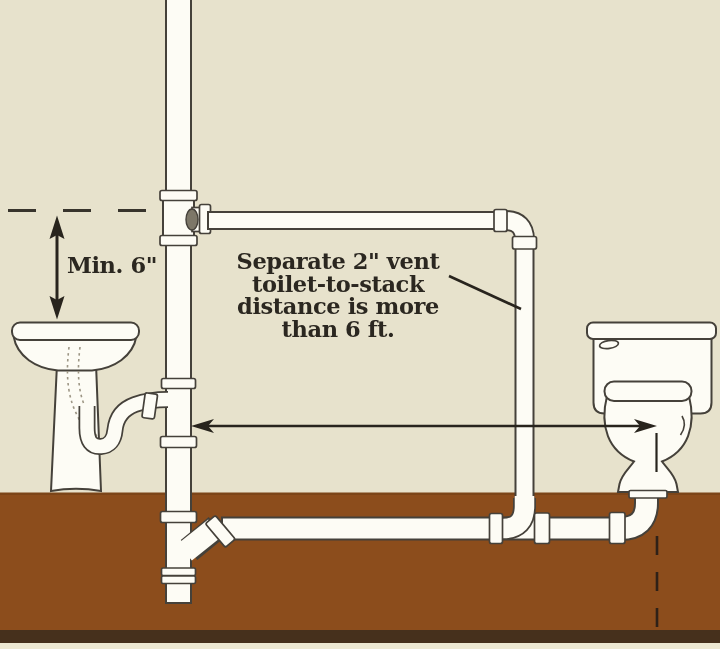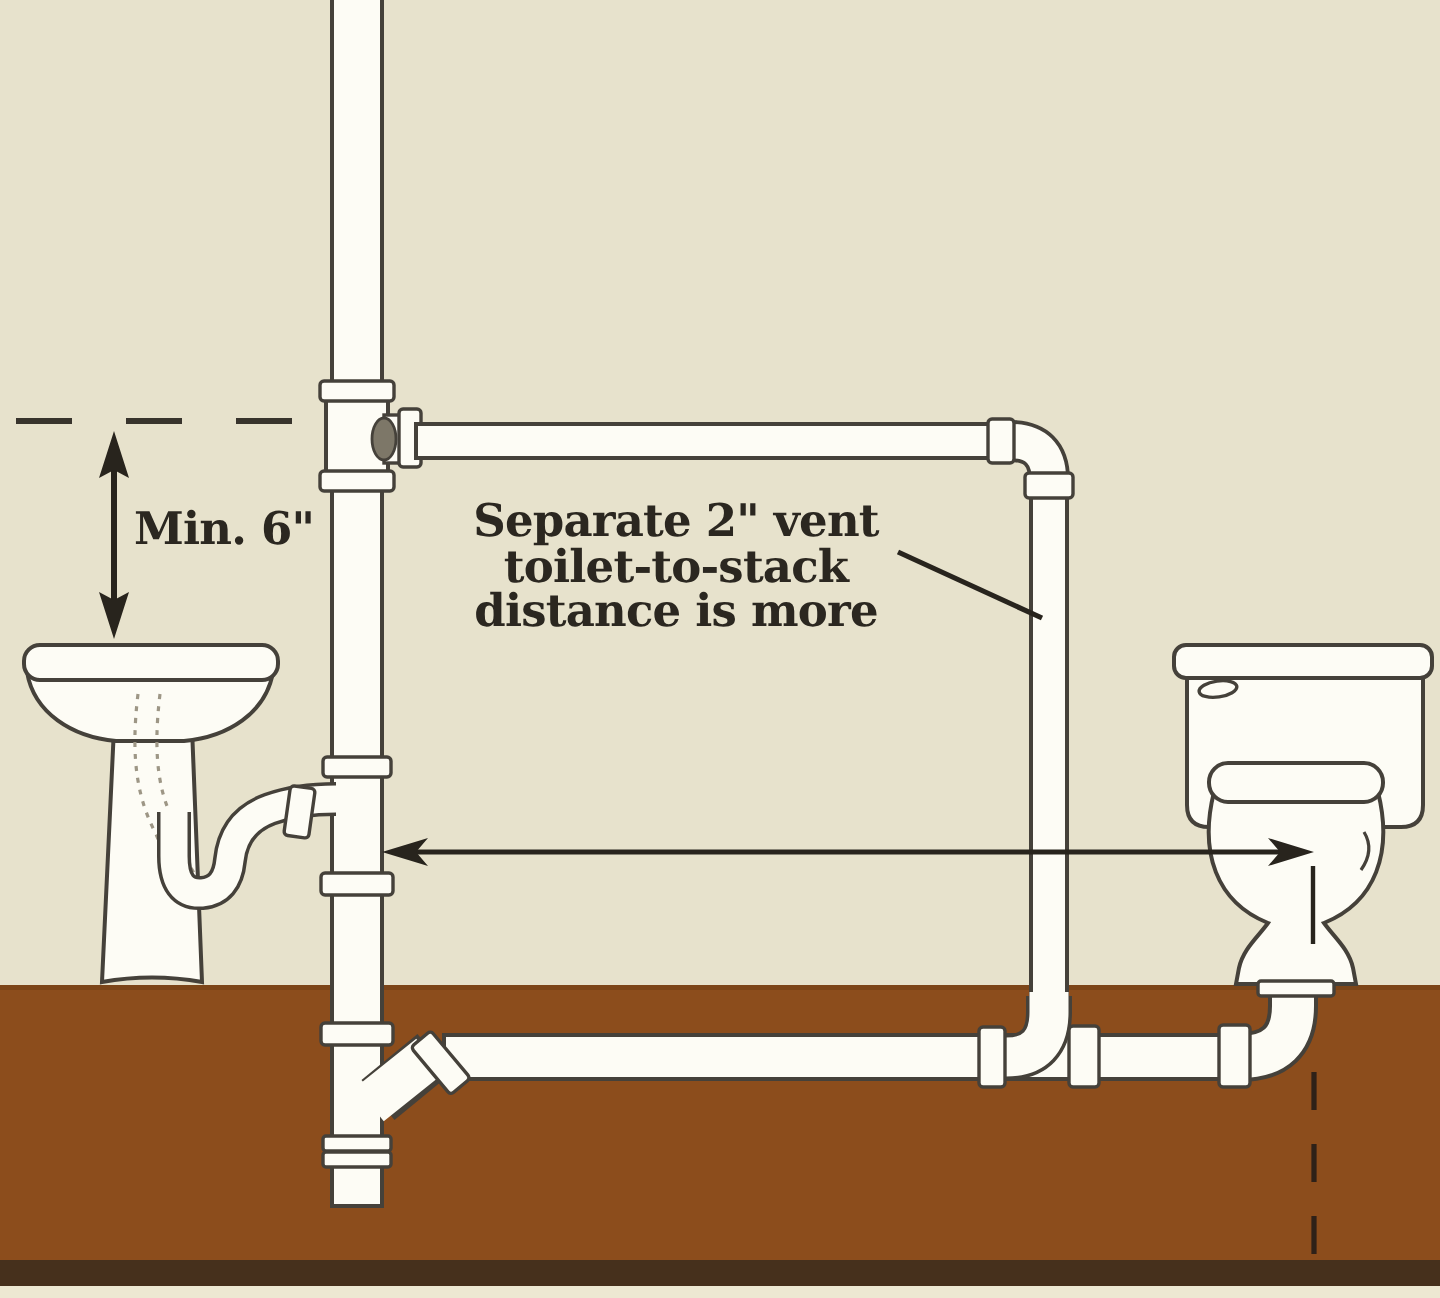--- a/index.html
+++ b/index.html
@@ -133,15 +133,16 @@
       <line x1="657" y1="536" x2="657" y2="640" stroke="#2E2118" stroke-width="2.6" stroke-dasharray="19 17"></line>
     </g>
   </svg>
 
   <div class="lbl lbl-min6">Min. 6"</div>
 
   <div class="lbl lbl-note">
     <div>Separate 2" vent</div>
     <div>toilet-to-stack</div>
     <div>distance is more</div>
+    <div>than 6 ft.</div>
   </div>
 
 </div>
 
 </body></html>

